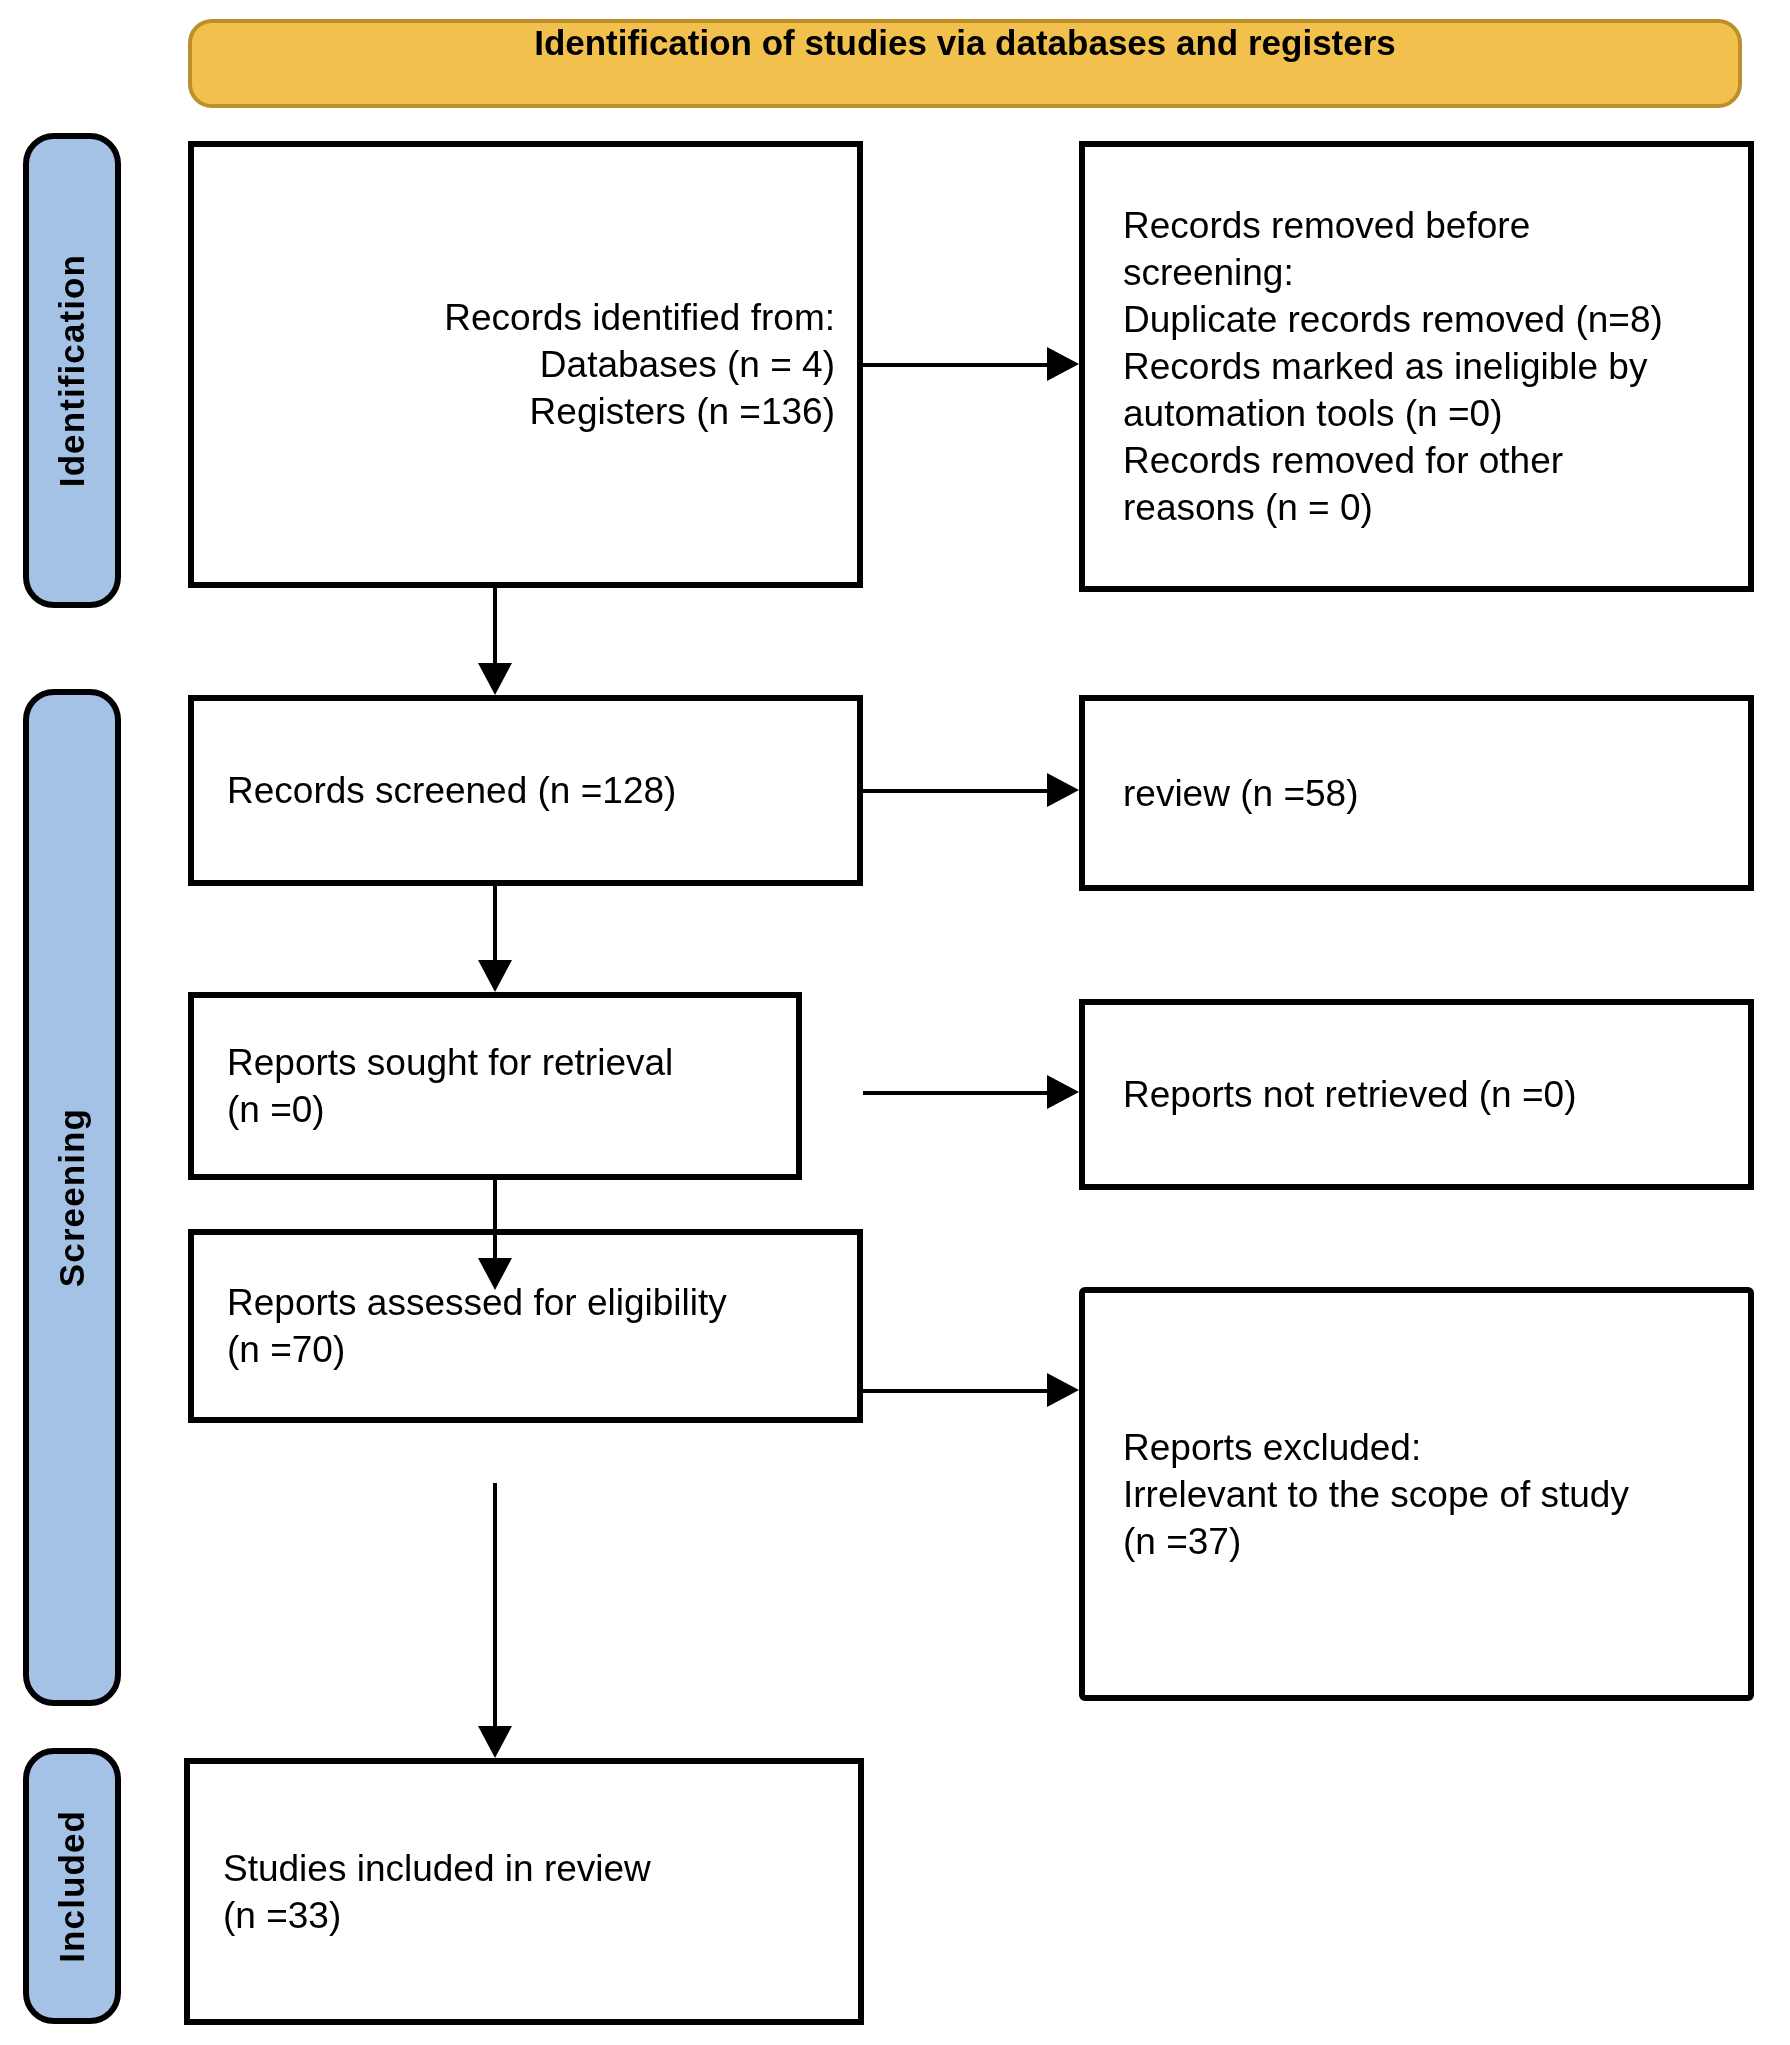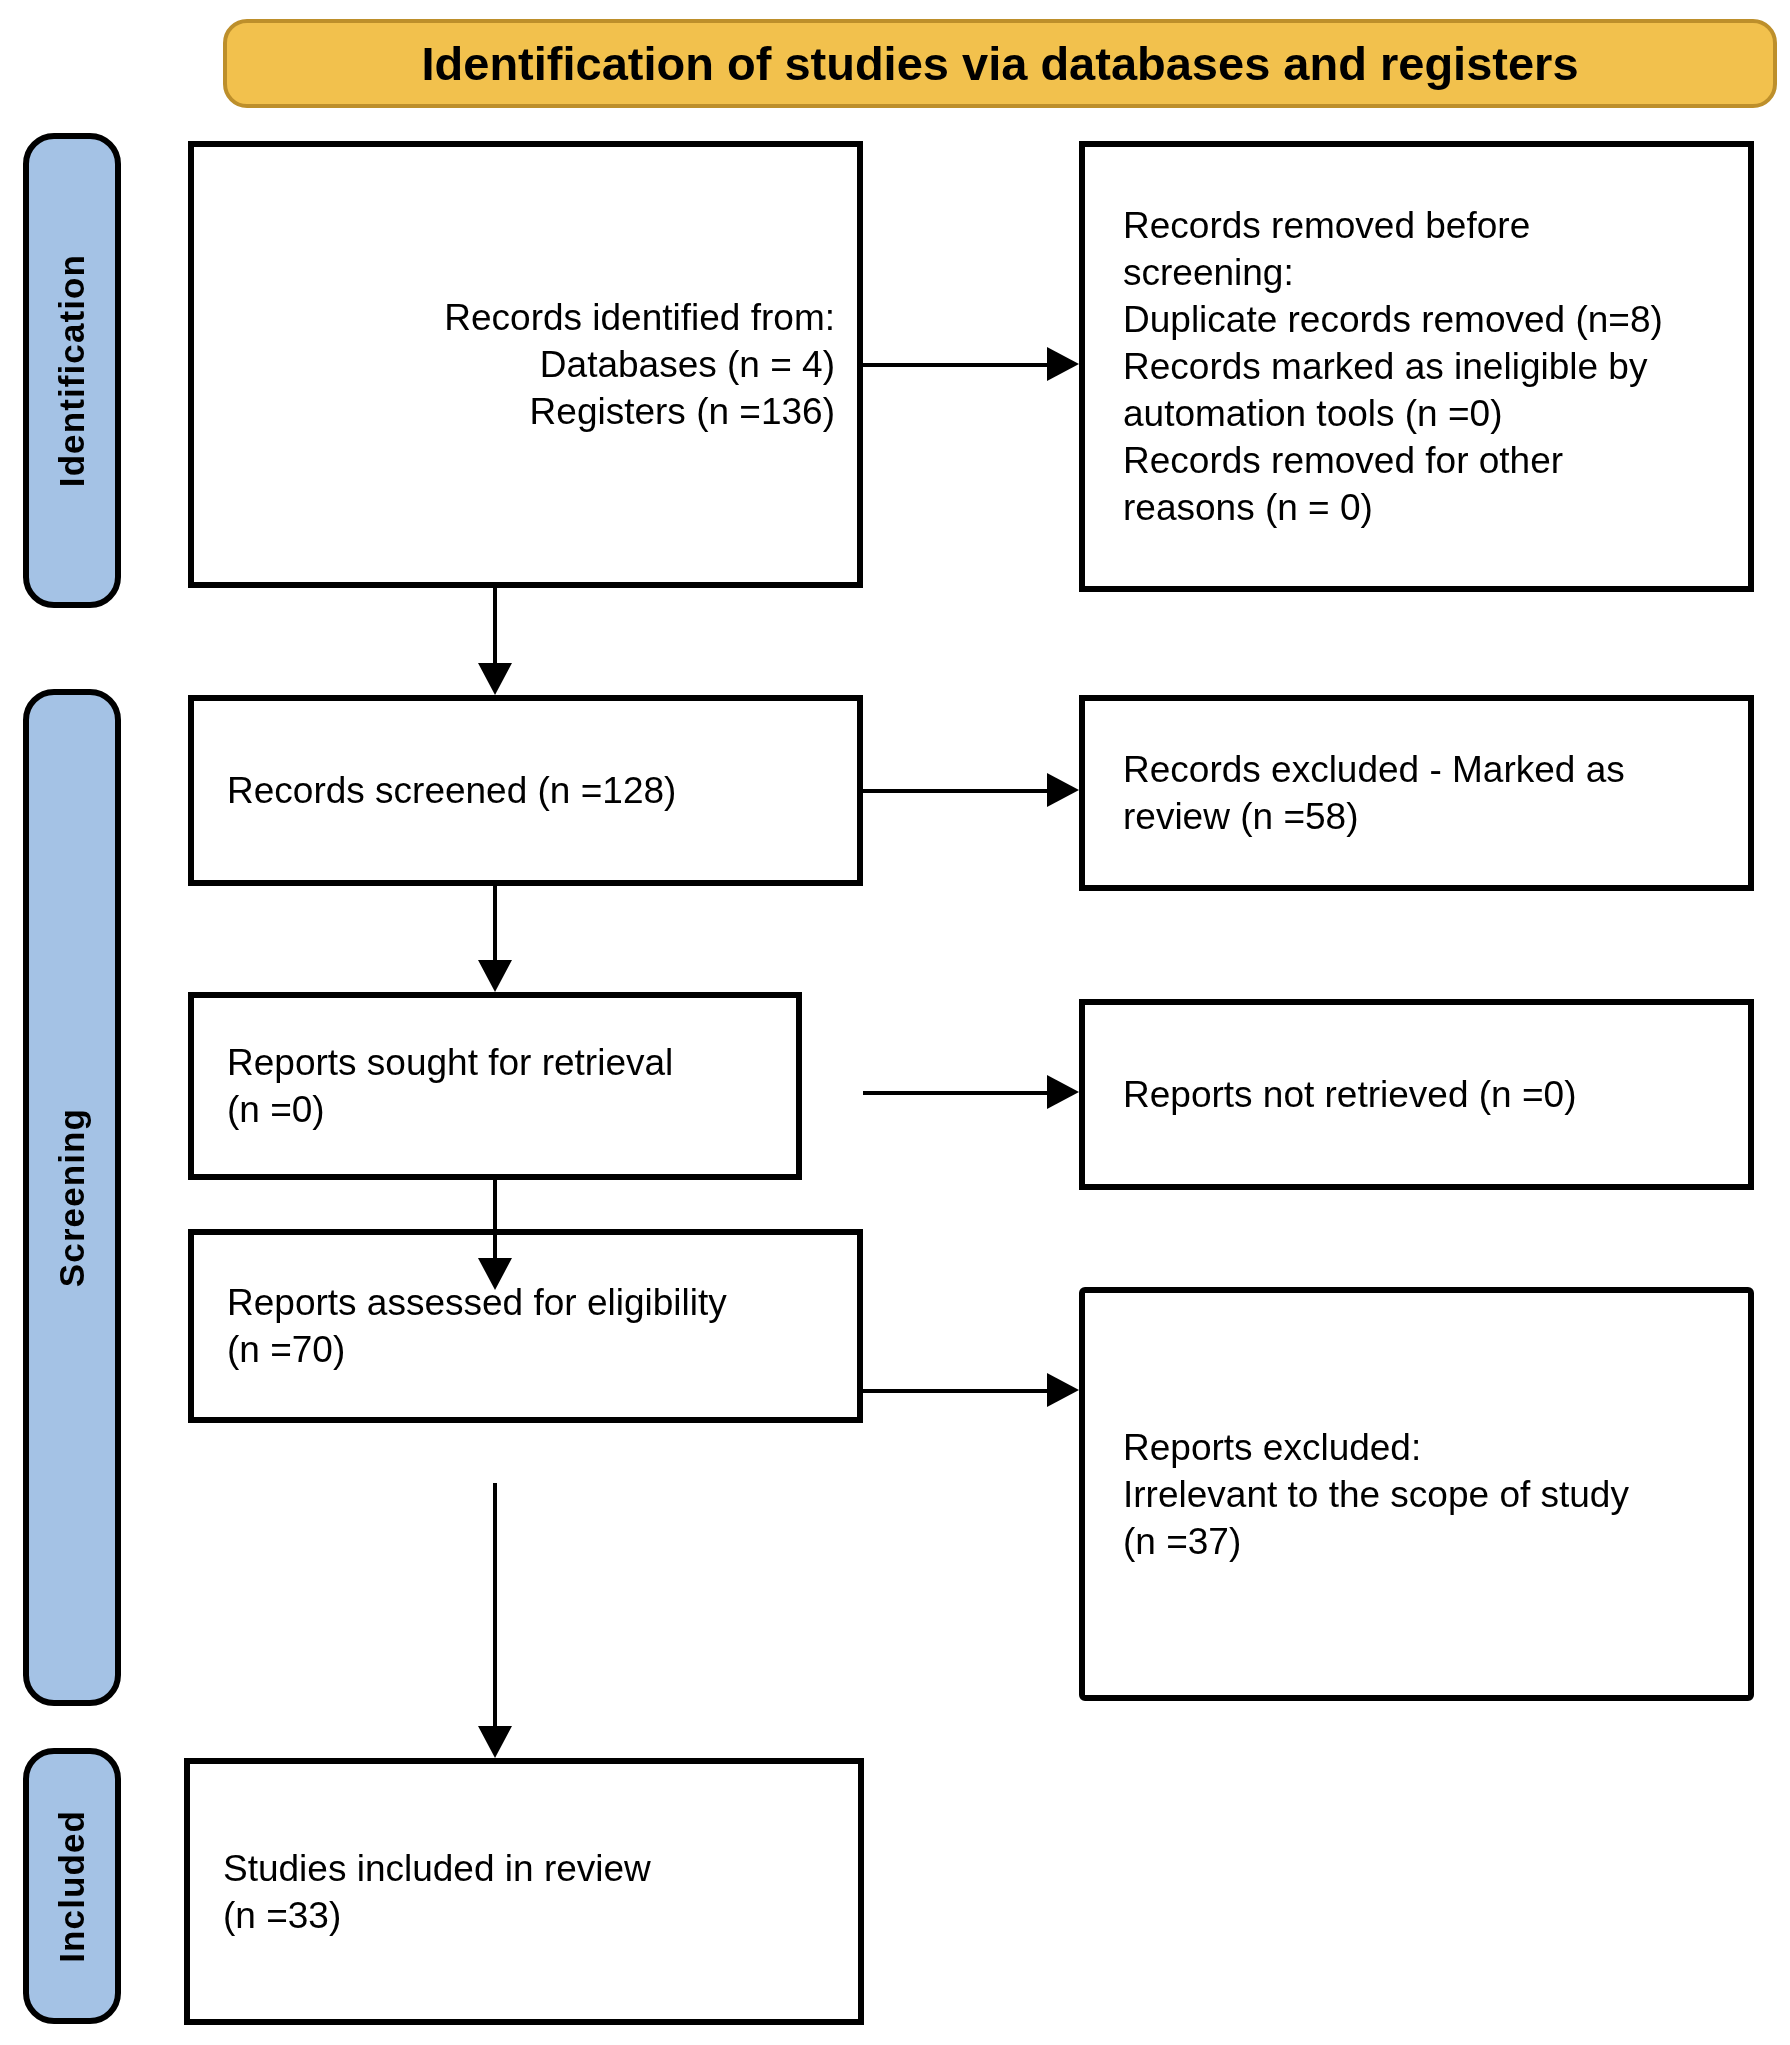--- a/index.html
+++ b/index.html
@@ -16,23 +16,23 @@
     background:var(--box-fill);
     font-family:"Liberation Sans","DejaVu Sans",sans-serif;
     color:#000;
   }
   
   .banner{
     position:absolute;left:188px;top:19px;width:1554px;height:89px;
     background:var(--banner-fill);
     border:4.9px solid var(--banner-border);
     border-radius:24px;
-    display:flex;align-items:center;justify-content:center;
+    display:flex;align-items:flex-start;justify-content:center;
     box-sizing:border-box;
-    font-size:47px;font-weight:bold;margin-left:35px;
+    font-size:35px;font-weight:bold;
   }
   
   .pill{
     position:absolute;left:23px;width:98px;
     background:var(--stage-fill);
     border:6px solid var(--line);
     border-radius:31px;
     box-sizing:border-box;
     display:flex;align-items:center;justify-content:center;
   }
@@ -139,21 +139,20 @@
     <div class="line"><span>Records removed </span><span class="it">before</span></div>
     <div class="line"><span class="it">screening</span><span>:</span></div>
     <div class="line">Duplicate records removed (n=8)</div>
     <div class="line">Records marked as ineligible by</div>
     <div class="line">automation tools (n =0)</div>
     <div class="line">Records removed for other</div>
     <div class="line">reasons (n = 0)</div>
   </div>
 
   <div class="box box-r2">
-    <div class="line">Records excluded - Marked as</div>
     <div class="line">review (n =58)</div>
   </div>
 
   <div class="box box-r3">
     <div class="line">Reports not retrieved (n =0)</div>
   </div>
 
   <div class="box box-r4">
     <div class="line">Reports excluded:</div>
     <div class="line">Irrelevant to the scope of study</div>

